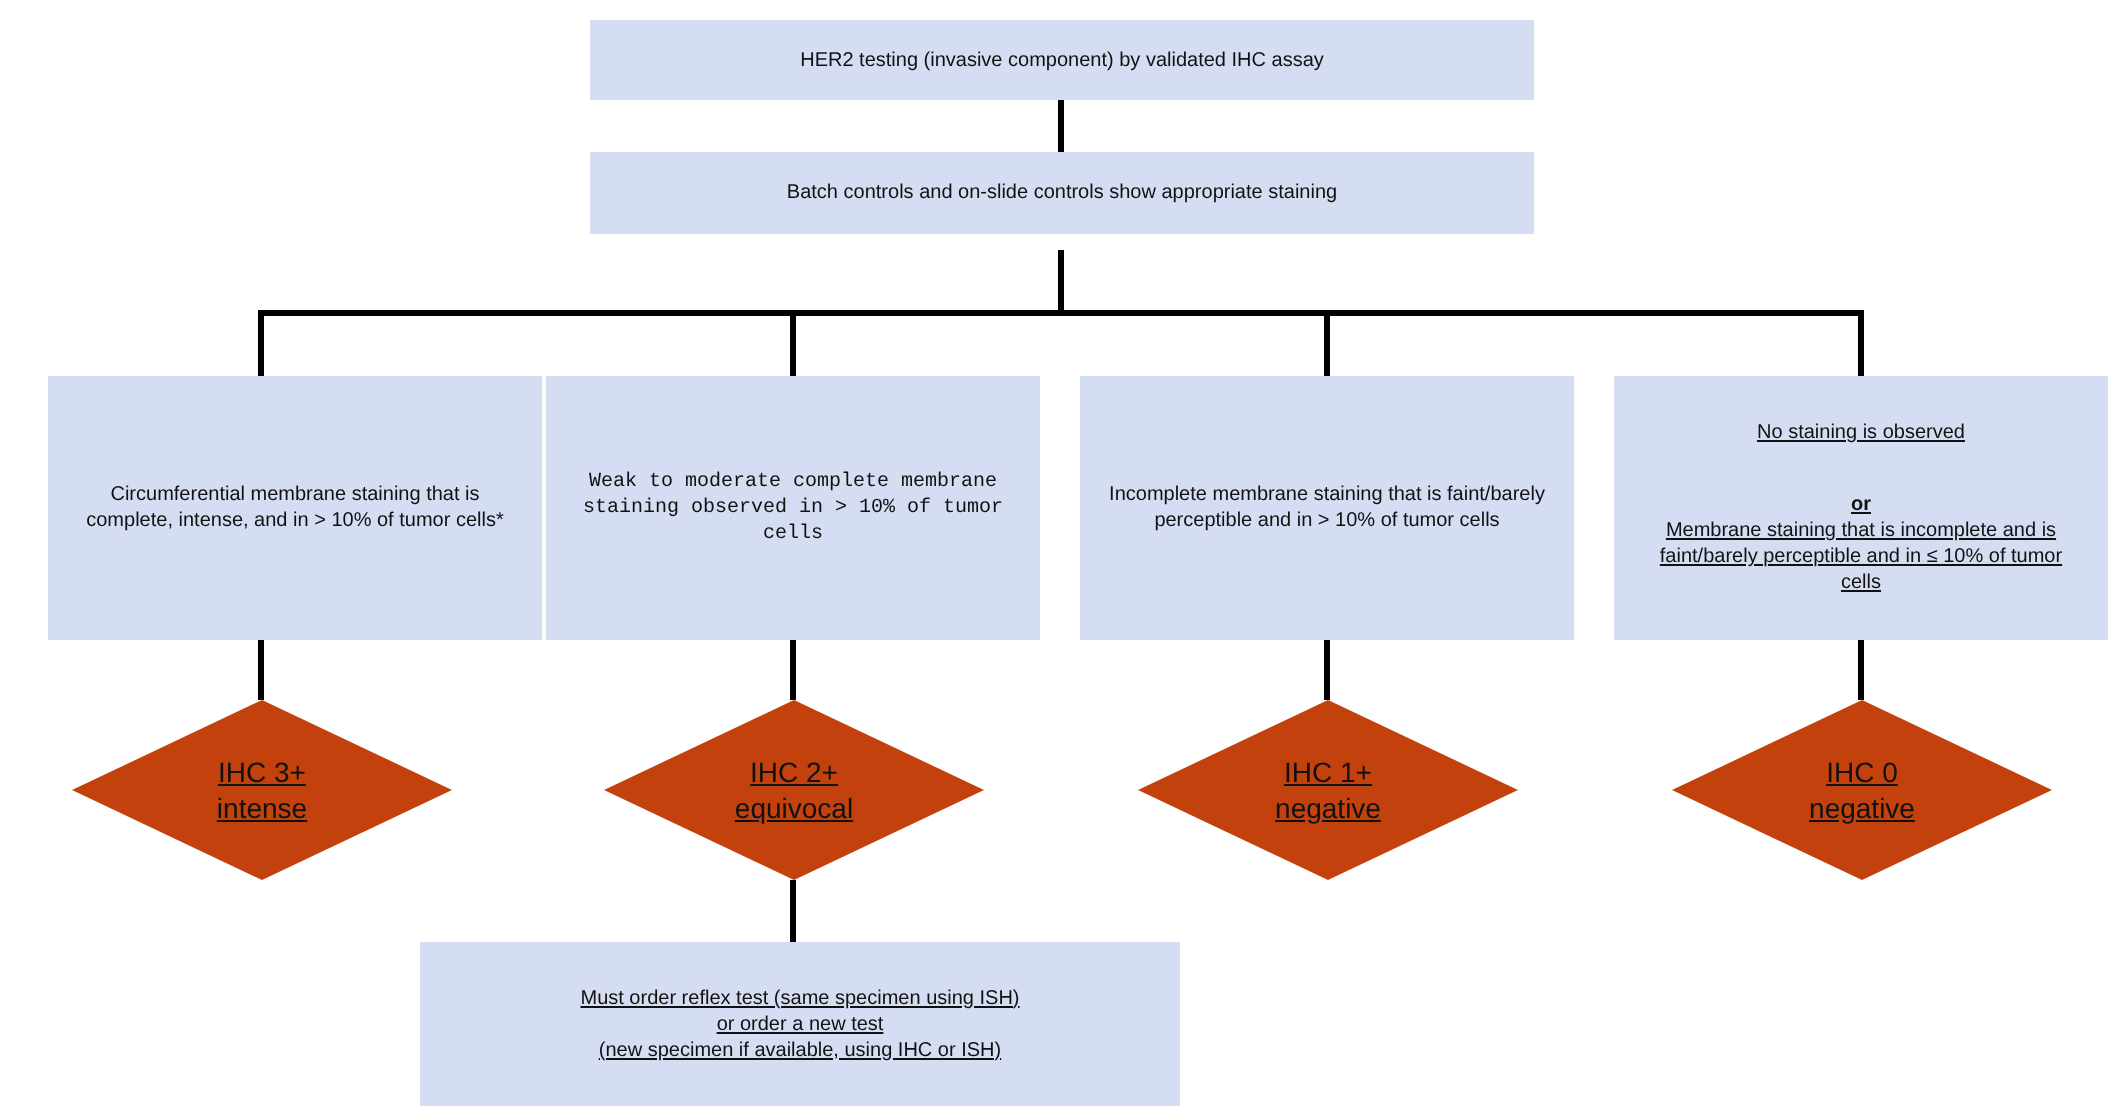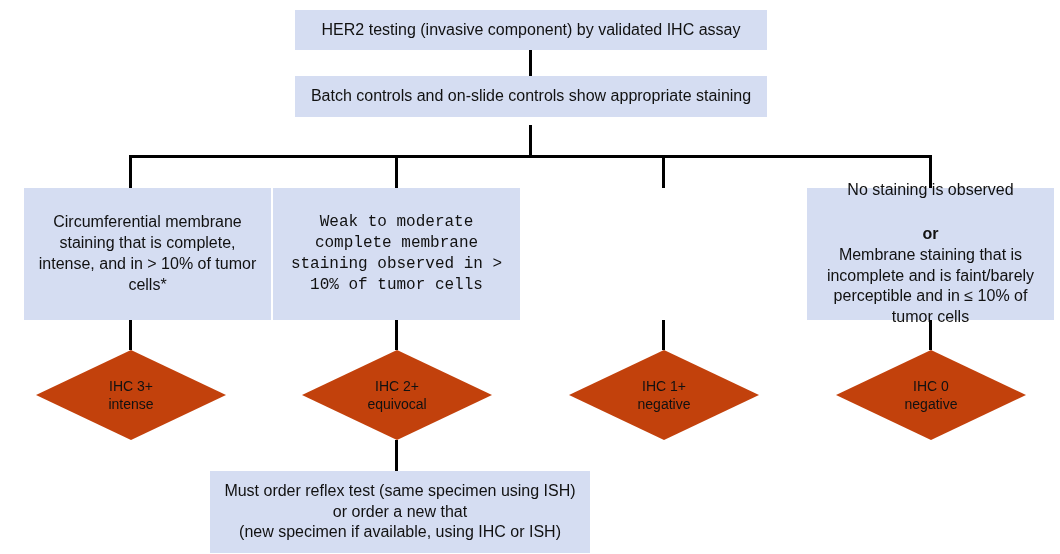--- a/index.html
+++ b/index.html
@@ -13,21 +13,21 @@
     overflow: hidden;
   }
   .box {
     position: absolute;
     background: #d5ddf2;
     display: flex;
     flex-direction: column;
     align-items: center;
     justify-content: center;
     text-align: center;
-    font-size: 16px;
+    font-size: 10px;
     line-height: 1.3;
     box-sizing: border-box;
     padding: 4px 12px;
   }
   .box-top     { left: 295px; top: 10px;  width: 472px; height: 40px; }
   .box-mid     { left: 295px; top: 76px;  width: 472px; height: 41px; }
   .branch-box  { top: 188px; width: 247px; height: 132px; }
   .branch-1 { left: 24px; }
   .branch-2 { left: 273px; font-family: Liberation Mono, monospace; }
   .branch-3 { left: 540px; }
@@ -57,41 +57,42 @@
     align-items: center;
     justify-content: center;
     text-align: center;
     font-size: 14px;
     line-height: 1.3;
   }
   .diamond-1 { left: 36px; }
   .diamond-2 { left: 302px; }
   .diamond-3 { left: 569px; }
   .diamond-4 { left: 836px; }
-  .line-span { display: block; }
+  .line-span { display: block; text-decoration: underline; }
   .bold { font-weight: bold; margin-top: 23px; }
 </style>
 </head>
 <body>
 
 <div class="canvas">
 
   <div class="box box-top">HER2 testing (invasive component) by validated IHC assay</div>
   <div class="vline v-top-mid"></div>
   <div class="box box-mid">Batch controls and on-slide controls show appropriate staining</div>
 
   <div class="vline v-mid-split"></div>
   <div class="hline h-split"></div>
   <div class="vline v-drop v-drop-1"></div>
   <div class="vline v-drop v-drop-2"></div>
   <div class="vline v-drop v-drop-3"></div>
   <div class="vline v-drop v-drop-4"></div>
 
   <div class="box branch-box branch-1">Circumferential membrane staining that is complete, intense, and in &gt; 10% of tumor cells*</div>
   <div class="box branch-box branch-2">Weak to moderate complete membrane staining observed in &gt; 10% of tumor cells</div>
+  <div class="box branch-box branch-3">Incomplete membrane staining that is faint/barely perceptible and in &gt; 10% of tumor cells</div>
   <div class="box branch-box branch-4">
     <span class="line-span">No staining is observed</span>
     <span class="line-span bold">or</span>
     <span class="line-span">Membrane staining that is incomplete and is faint/barely perceptible and in ≤ 10% of tumor cells</span>
   </div>
 
   <div class="vline v-box-diamond v-bd-1"></div>
   <div class="vline v-box-diamond v-bd-2"></div>
   <div class="vline v-box-diamond v-bd-3"></div>
   <div class="vline v-box-diamond v-bd-4"></div>
@@ -109,17 +110,17 @@
     <span class="line-span">negative</span>
   </div>
   <div class="diamond diamond-4">
     <span class="line-span">IHC 0</span>
     <span class="line-span">negative</span>
   </div>
 
   <div class="vline v-diamond-followup"></div>
   <div class="box followup-box">
     <span class="line-span">Must order reflex test (same specimen using ISH)</span>
-    <span class="line-span">or order a new that</span>
+    <span class="line-span">or order a new test</span>
     <span class="line-span">(new specimen if available, using IHC or ISH)</span>
   </div>
 
 </div>
 
 </body></html>

